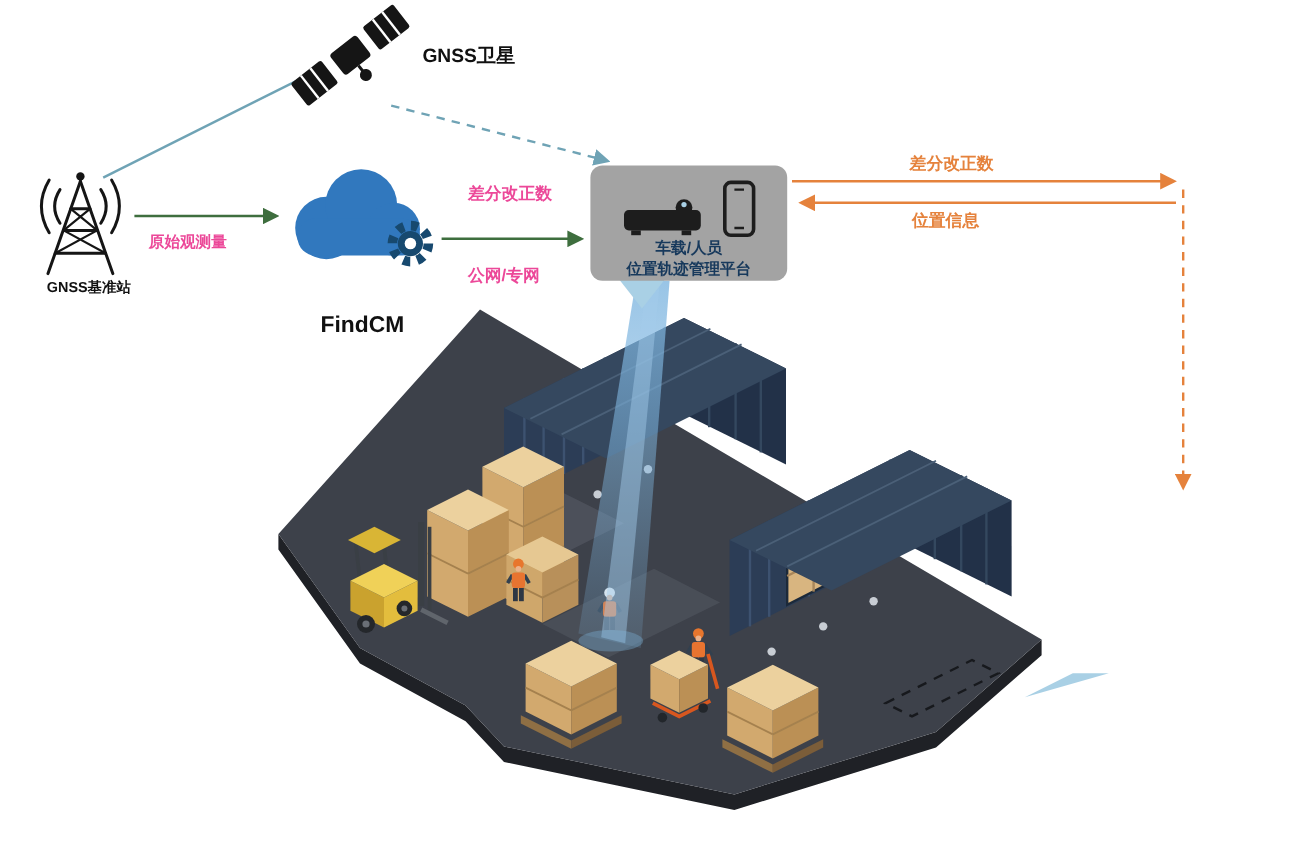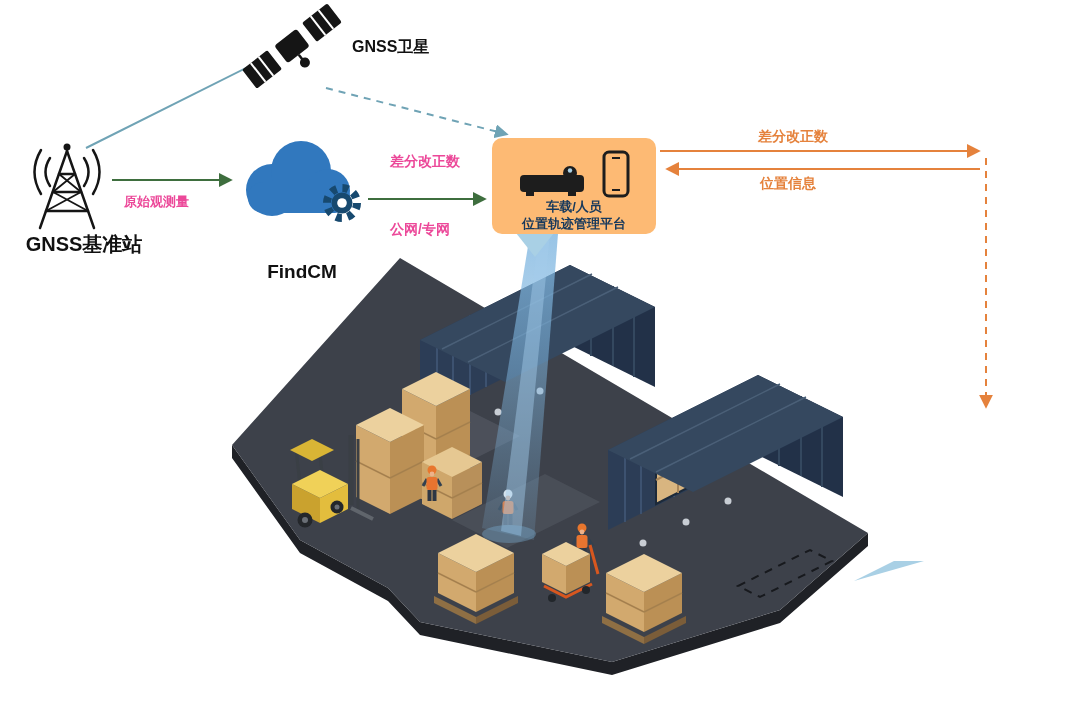--- a/index.html
+++ b/index.html
@@ -6,21 +6,21 @@
   .canvas{
     position:relative;width:1080px;height:701px;background:#ffffff;overflow:hidden;
     font-family:Liberation Sans, sans-serif;
   }
   .canvas svg.scene{position:absolute;left:0;top:0;}
   .label{position:absolute;white-space:nowrap;color:#111;font-weight:700;}
   .label.green{color:#ec4899;}
   .label.orange{color:#e5823c;}
   .label.center{text-align:center;}
   .bubble{
-    position:absolute;background:#fdba74;border-radius:10px;box-sizing:border-box;
+    position:absolute;background:#a3a3a3;border-radius:10px;box-sizing:border-box;
     display:flex;flex-direction:column;align-items:center;padding-top:8px;
   }
   .bubble-icons{display:flex;gap:14px;align-items:flex-end;height:52px;}
   .bubble-label{font-size:13px;font-weight:700;color:#17395c;line-height:17px;text-align:center;}
 </style>
 </head>
 <body>
 
 <div class="canvas">
 
@@ -262,21 +262,21 @@
         <polygon points="539,234 550,234 521,536 501,531" fill="#a5cdea" opacity="0.45"></polygon>
         <ellipse cx="509" cy="534" rx="27" ry="9" fill="#7fb6e0" opacity="0.35"></ellipse>
       </g>
     </g>
 
     <polygon points="516,233 554,233 535,257" fill="#a9d0e5"></polygon>
     <polygon points="894,561 924,561 854,581" fill="#a9d0e5"></polygon>
   </svg>
 
   <div class="label" style="left:352px;top:37px;font-size:16px;font-weight:600;">GNSS卫星</div>
-  <div class="label center" style="left:24px;top:231px;width:120px;font-size:20px;">GNSS基准站</div>
+  <div class="label center" style="left:14px;top:231px;width:120px;font-size:12px;">GNSS基准站</div>
   <div class="label green" style="left:124px;top:193px;font-size:13px;">原始观测量</div>
   <div class="label center" style="left:222px;top:261px;width:160px;font-size:19px;">FindCM</div>
   <div class="label green" style="left:390px;top:153px;font-size:14px;">差分改正数</div>
   <div class="label green" style="left:390px;top:173px;font-size:14px;margin-top:48px;">公网/专网</div>
   <div class="label orange" style="left:758px;top:128px;font-size:14px;">差分改正数</div>
   <div class="label orange" style="left:760px;top:175px;font-size:14px;">位置信息</div>
 
   <div class="bubble" style="left:492px;top:138px;width:164px;height:96px;">
     <div class="bubble-icons">
       <svg width="70" height="36" viewBox="0 0 70 36">

